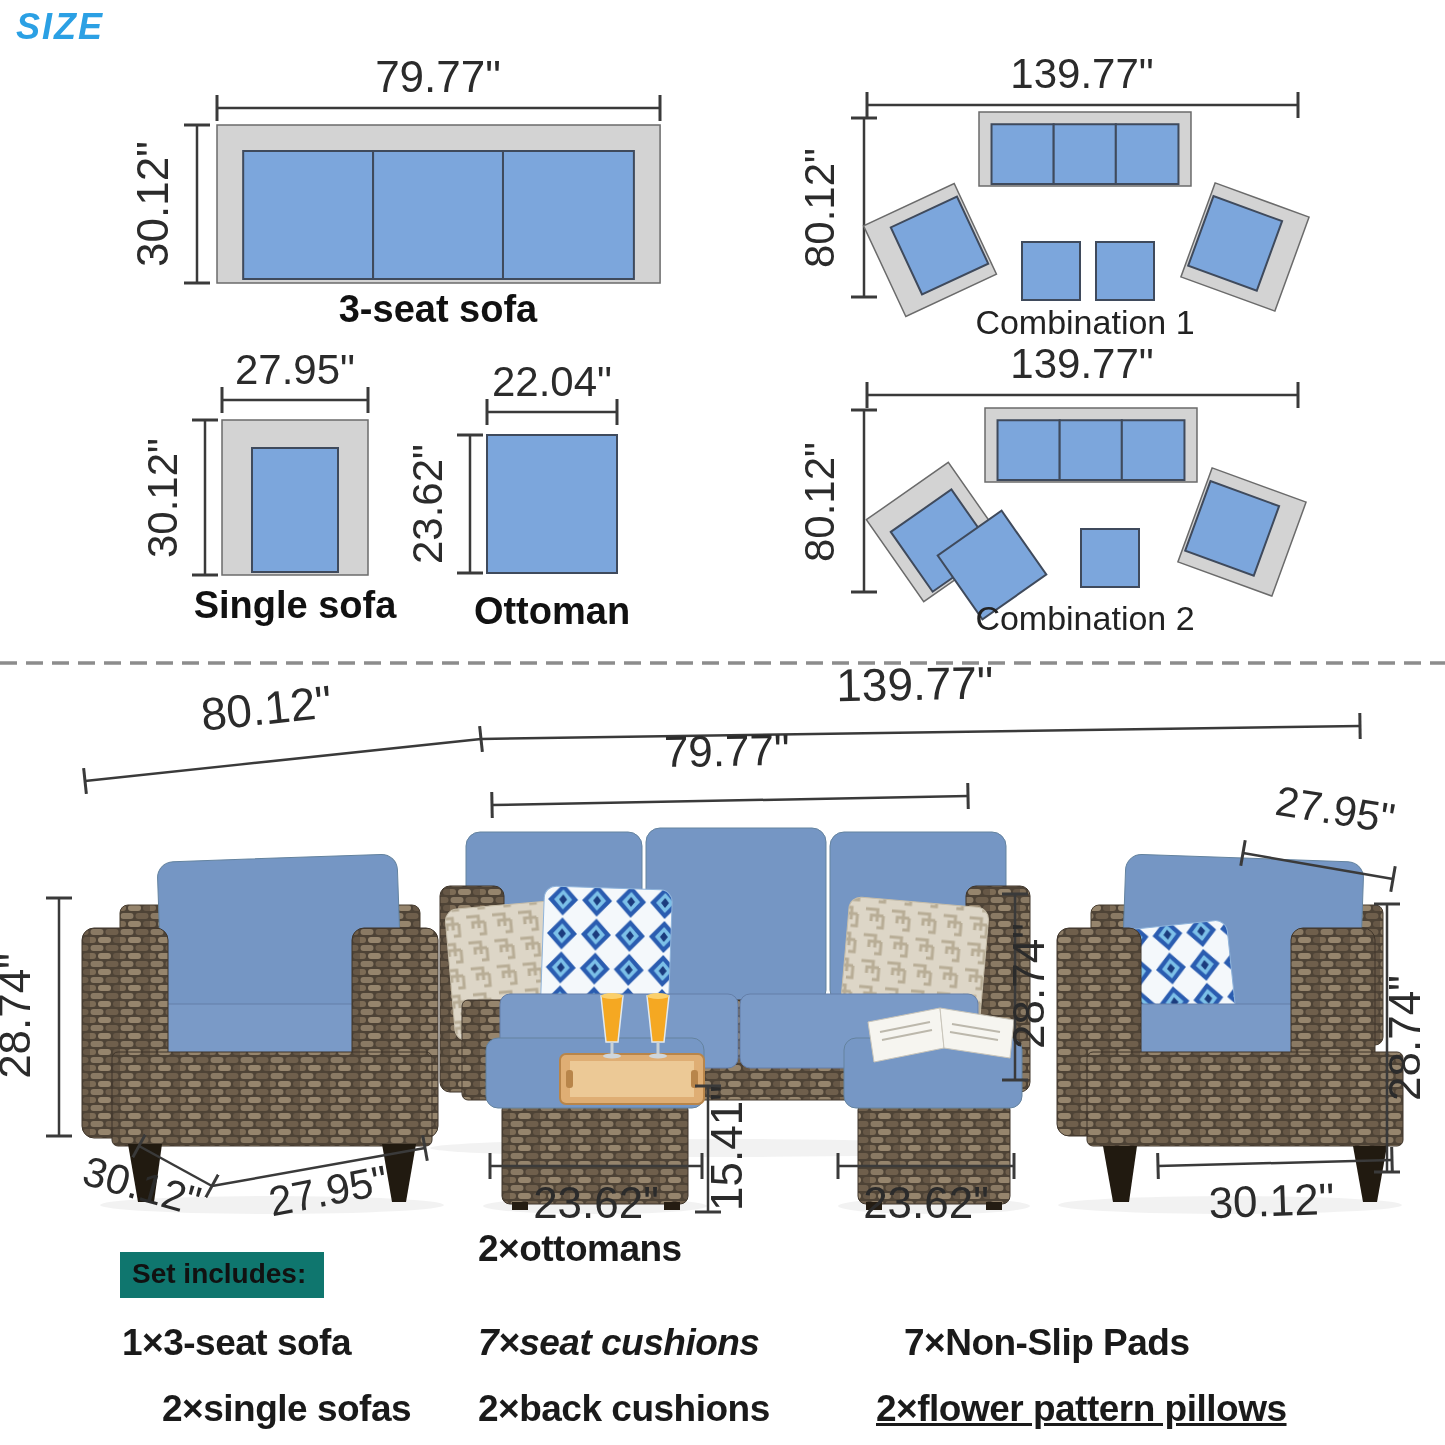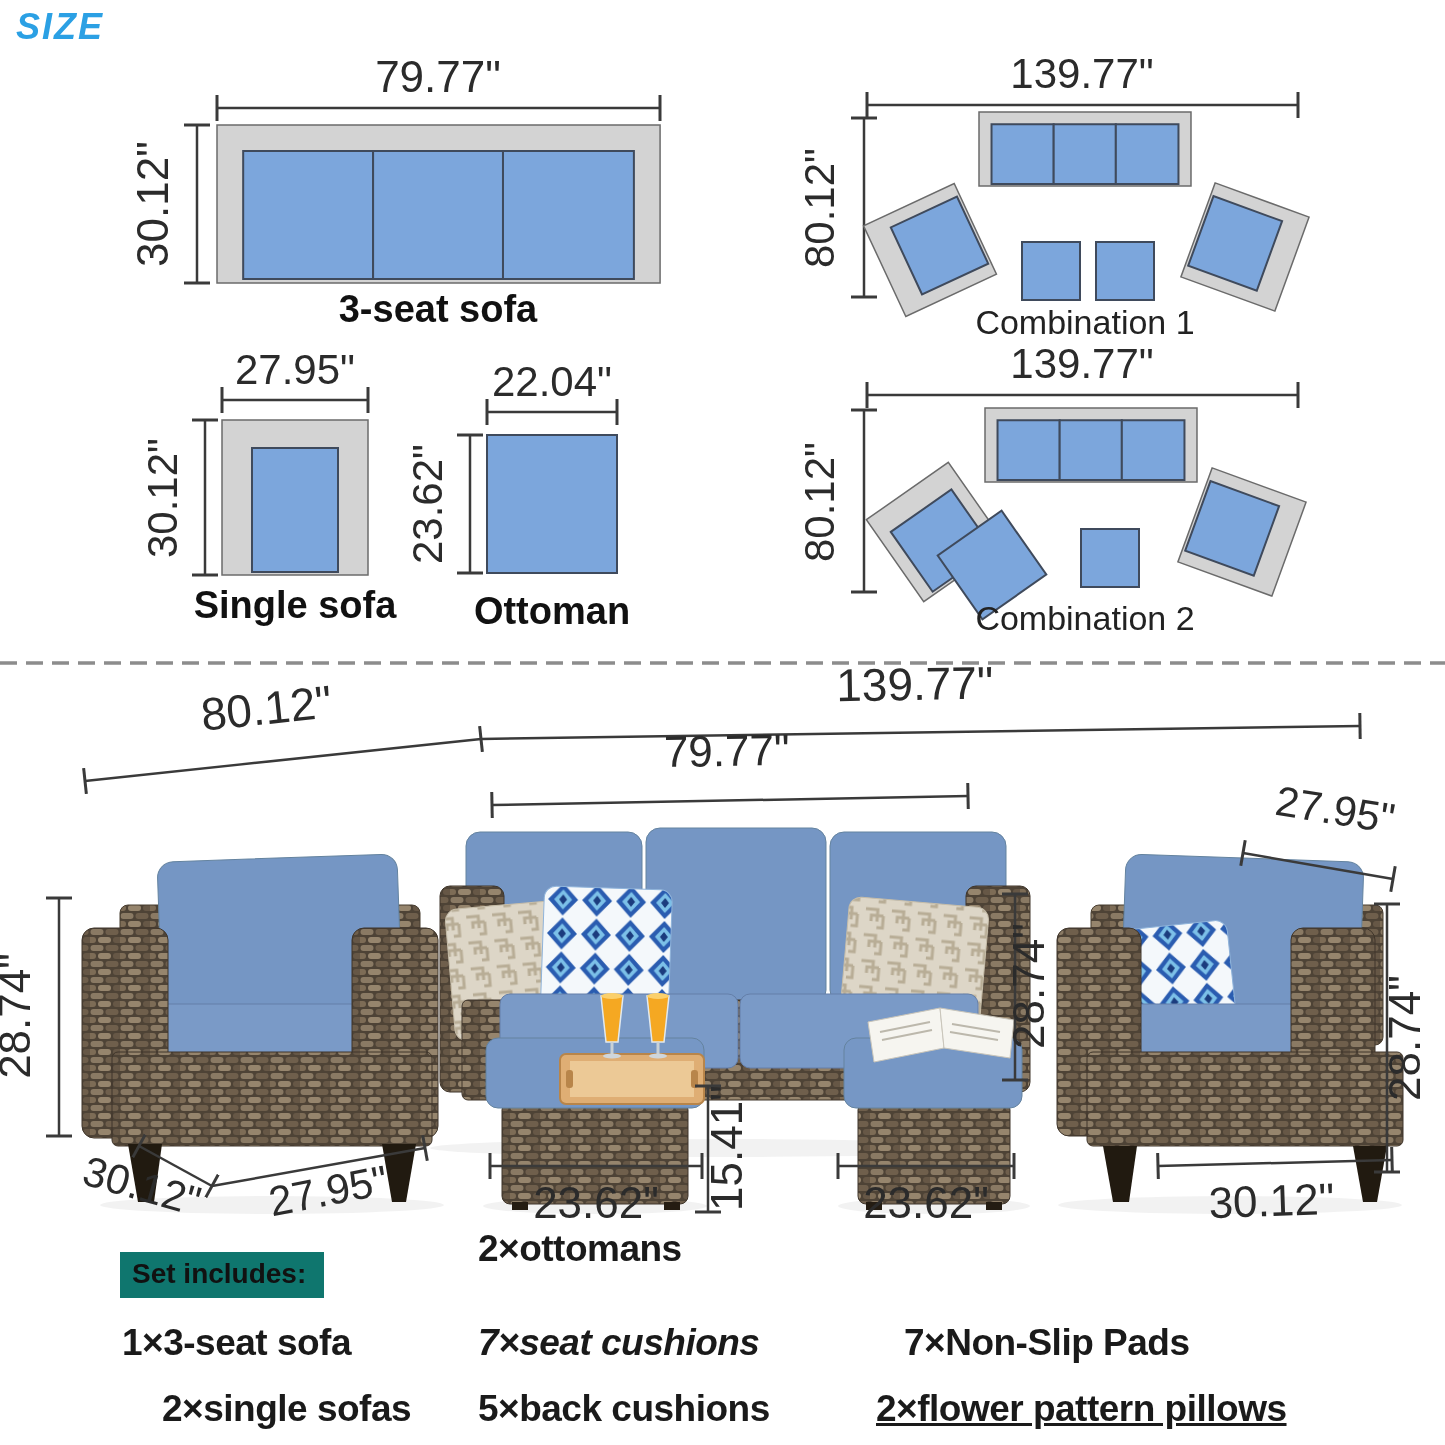--- a/index.html
+++ b/index.html
@@ -261,15 +261,15 @@
     <line class="dimline" x1="1158" y1="1166" x2="1392" y2="1160" marker-start="url(#tick)" marker-end="url(#tick)"></line>
     <text class="dim" x="1272" y="1216" text-anchor="middle" transform="rotate(-2 1272 1216)">30.12"</text>
   </g>
 </svg>
 
 <div class="inc-head">Set includes:</div>
 <div class="inc-item" style="left:122px;top:1322px;">1×3-seat sofa</div>
 <div class="inc-item" style="left:122px;top:1388px;margin-left:40px;">2×single sofas</div>
 <div class="inc-item" style="left:478px;top:1228px;">2×ottomans</div>
 <div class="inc-item" style="left:478px;top:1322px;font-style:italic;">7×seat cushions</div>
-<div class="inc-item" style="left:478px;top:1388px;">5×back cushions</div>
+<div class="inc-item" style="left:478px;top:1388px;">2×back cushions</div>
 <div class="inc-item" style="left:876px;top:1322px;margin-left:28px;">7×Non-Slip Pads</div>
 <div class="inc-item" style="left:876px;top:1388px;text-decoration:underline;">2×flower pattern pillows</div>
 
 </body></html>

